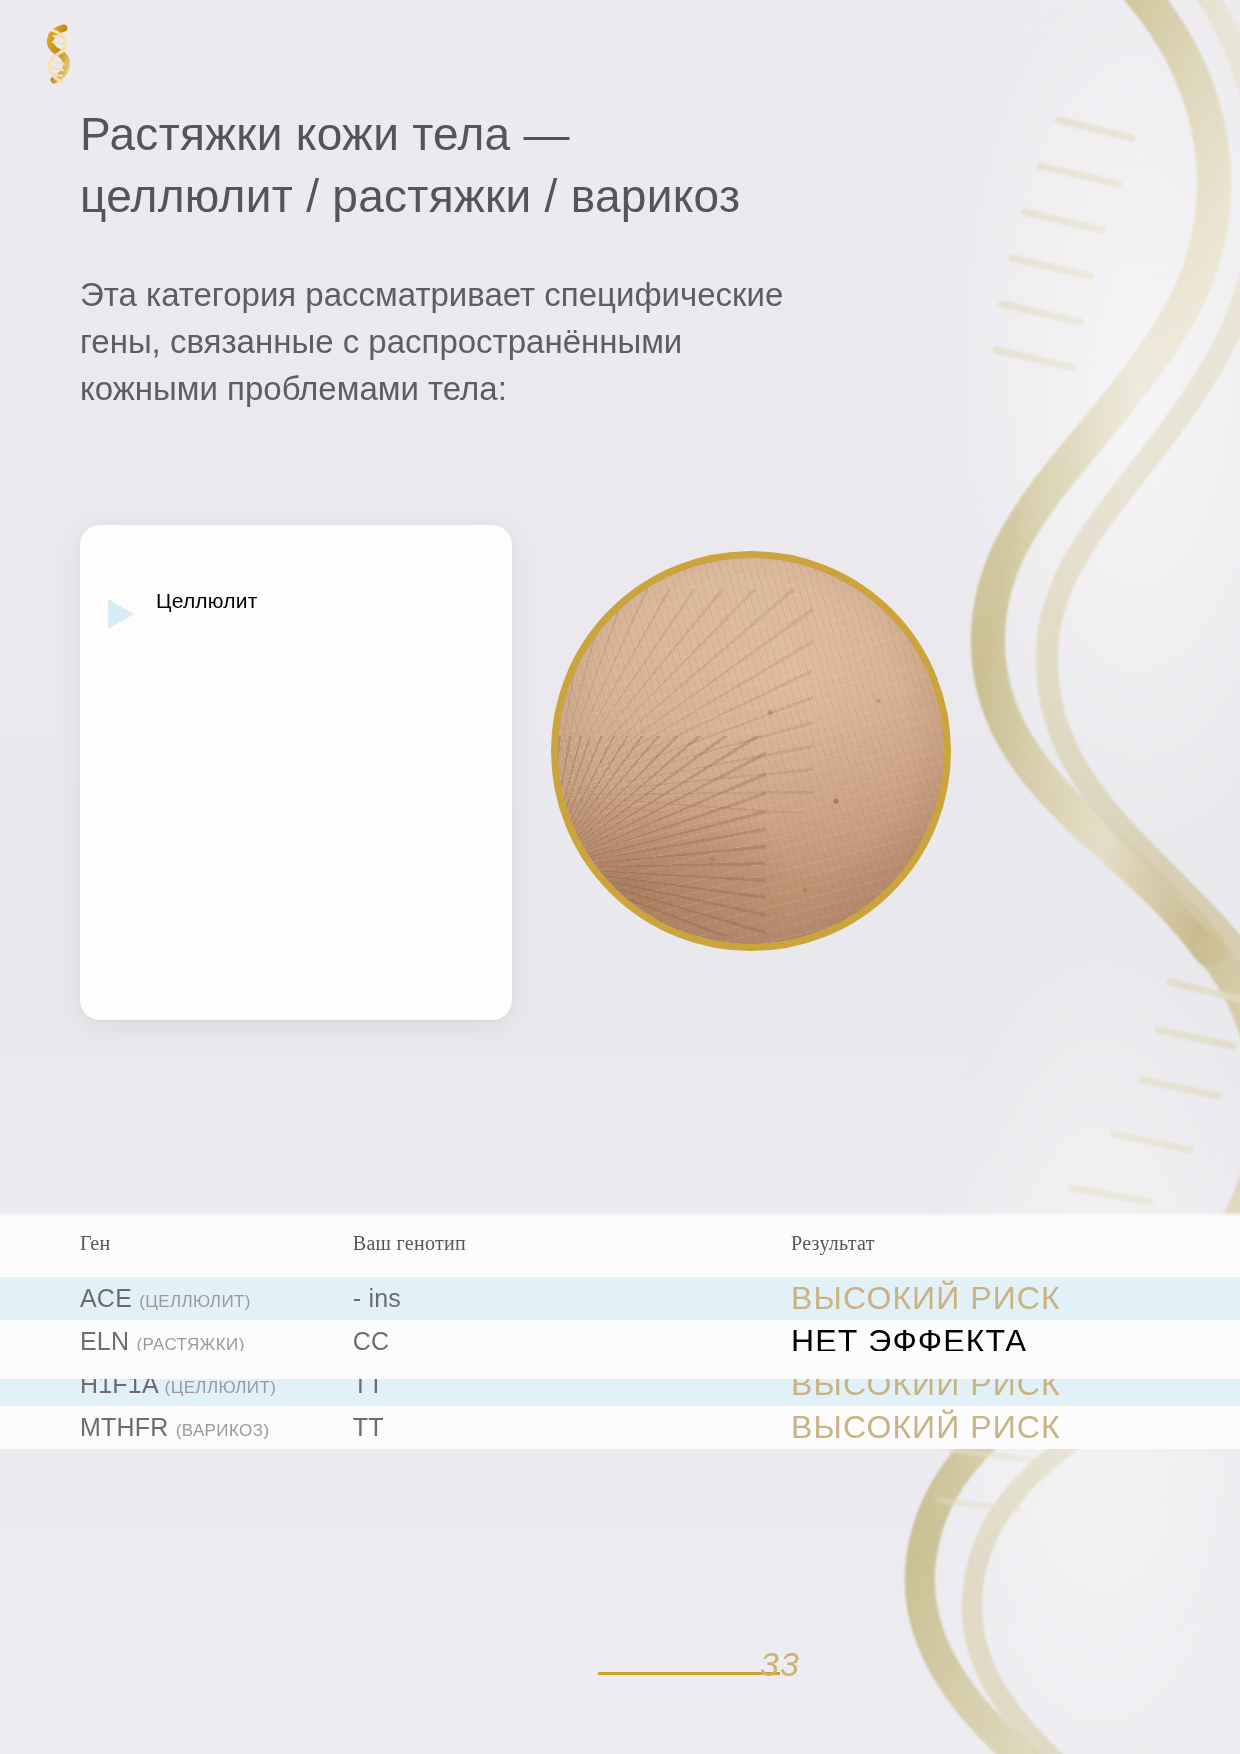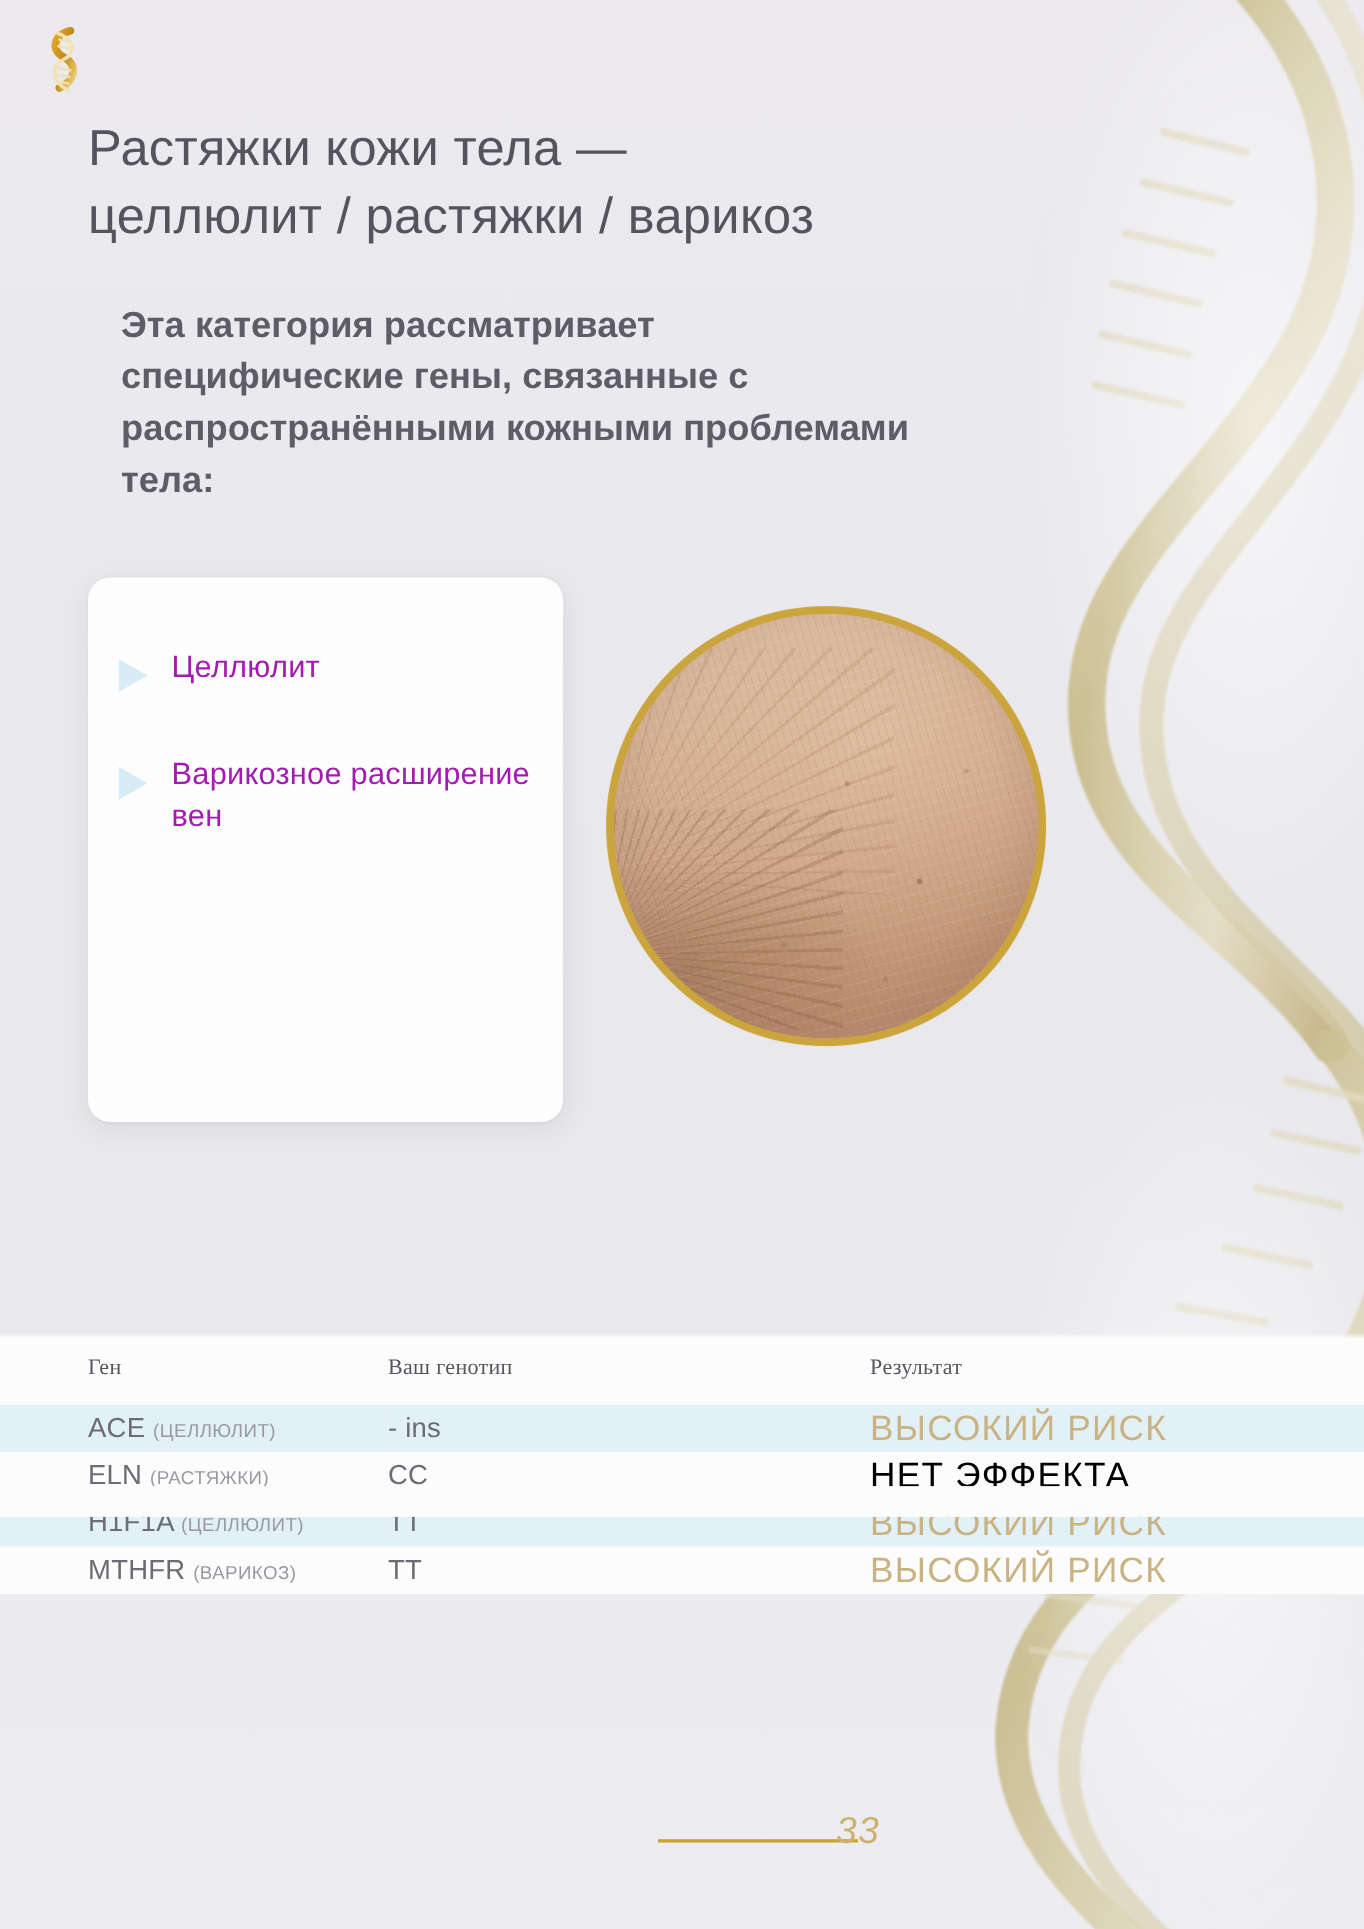--- a/index.html
+++ b/index.html
@@ -66,23 +66,22 @@
     letter-spacing: .3px;
     color: #55545c;
   }
 
   .intro {
     position: absolute;
     left: 80px; top: 272px;
     width: 720px;
     font-size: 33px;
     line-height: 1.42;
-    font-weight: 700;
+    font-weight: 400;
     color: #5e5d66;
-    margin-left: 30px;
   }
 
   
   .card {
     position: absolute;
     left: 80px; top: 525px;
     width: 432px;
     height: 495px;
     background: #fdfdfd;
     border-radius: 20px;
@@ -103,24 +102,24 @@
   .tri {
     flex: 0 0 auto;
     width: 0; height: 0;
     margin-top: 12px;
     border-top: 15px solid transparent;
     border-bottom: 15px solid transparent;
     border-left: 26px solid #d8ecf5;
   }
 
   .bullet-label {
-    font-size: 28px;
+    font-size: 21px;
     line-height: 1.35;
     font-weight: 300;
-    color: #a21caf;
+    color: #000000;
     letter-spacing: .2px;
   }
 
   
   .photo {
     position: absolute;
     left: 551px; top: 551px;
     width: 400px; height: 400px;
     border-radius: 50%;
     border: 7px solid #cba43b;
@@ -350,24 +349,20 @@
   </h1>
 
   <p class="intro">Эта категория рассматривает специфические гены, связанные с распространёнными кожными проблемами тела:</p>
 
   <div class="card">
     <ul class="bullet-list">
       <li class="bullet">
         <span class="tri"></span>
         <span class="bullet-label">Целлюлит</span>
       </li>
-      <li class="bullet">
-        <span class="tri"></span>
-        <span class="bullet-label">Варикозное расширение вен</span>
-      </li>
     </ul>
   </div>
 
   <div class="photo">
     <div class="photo-skin"></div>
     <div class="photo-lines"></div>
     <div class="photo-fan2"></div>
     <div class="photo-fan"></div>
     <div class="photo-spots"></div>
     <div class="photo-vig"></div>

